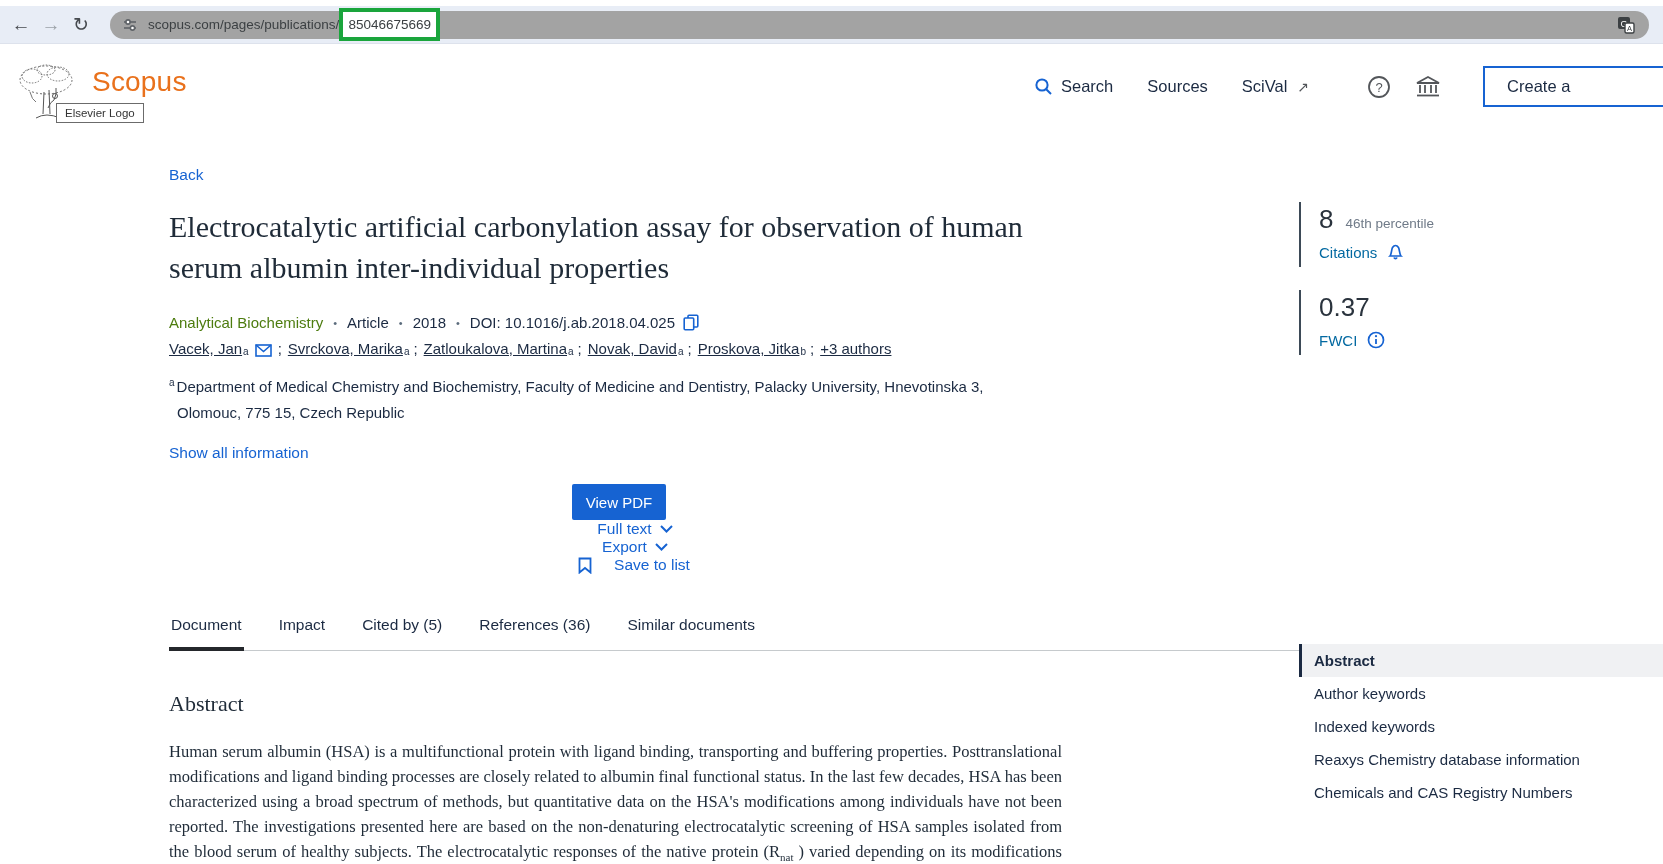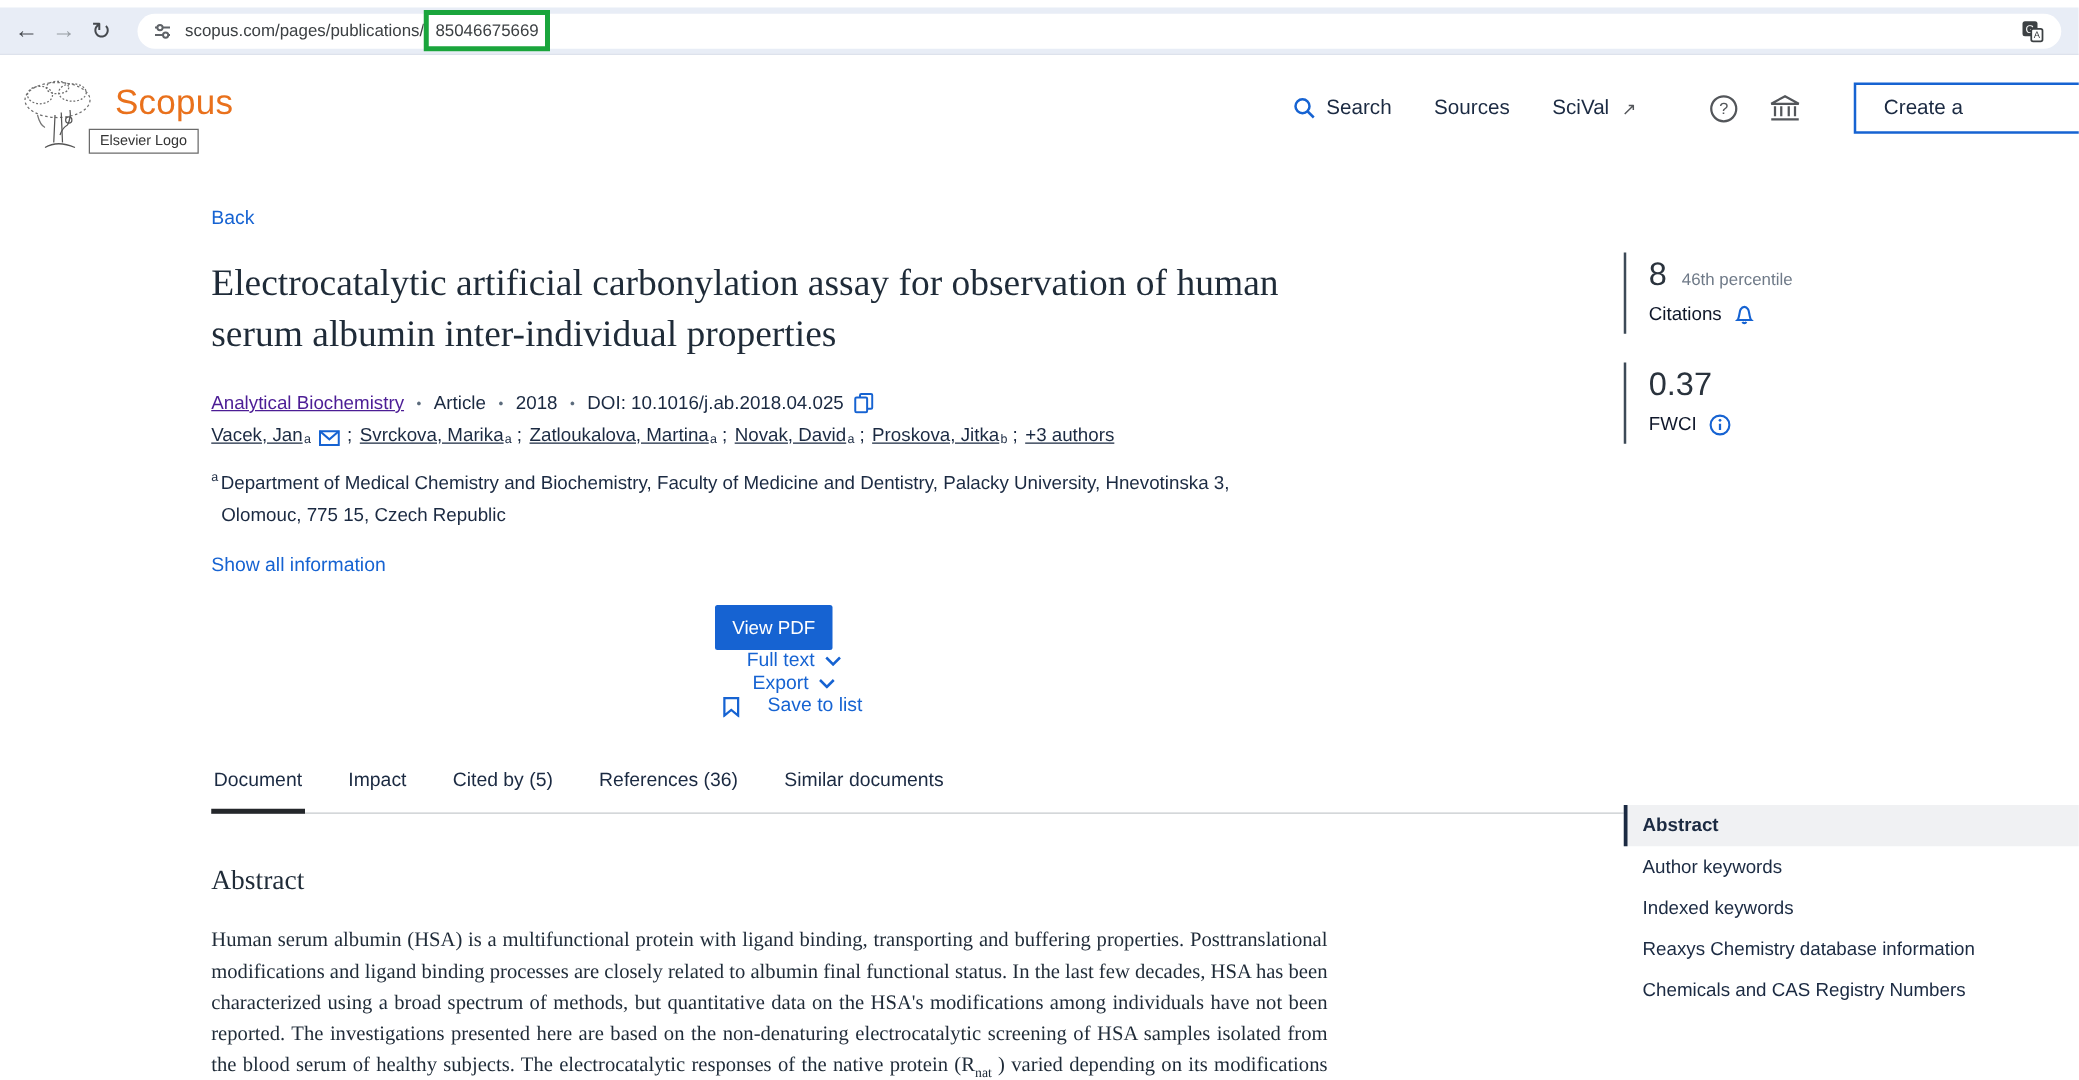--- a/index.html
+++ b/index.html
@@ -7,32 +7,32 @@
     font-family:"Liberation Sans", sans-serif; }
   body { position:relative; }
 
   
   .chrome { position:absolute; left:0; top:6px; width:1663px; height:38px;
     background:#e8edf6; border-bottom:1px solid #dde2ec;
     display:flex; align-items:center; }
   .nav-ic { width:30px; text-align:center; font-size:19px; color:#45494e; cursor:pointer; }
   .nav-ic.disabled { color:#9aa0a6; }
   .chrome .spacer-l { width:6px; }
-  .url-bar { margin-left:14px; height:28px; flex:1 1 auto; background:#ffffff;
+  .url-bar { margin-left:14px; height:28px; flex:1 1 auto; background:#a3a3a3;
     border-radius:14px; display:flex; align-items:center; padding:0 12px; overflow:visible;text-align:center; }
   .url-text { font-size:13.5px; color:#3c4043; white-space:nowrap; }
   .url-highlight { display:inline-block; border:4px solid #1aa53c; padding:5px 5px;
     font-size:13.5px; color:#3c4043; background:#fff; position:relative; z-index:2; }
   .url-right { margin-left:auto; display:flex; align-items:center; }
 
   
   .site-header { position:absolute; left:0; top:44px; width:1405px; height:86px; background:#fff; }
   .logo-wrap { position:absolute; left:16px; top:18px; }
   .brand { position:absolute; left:92px; top:22px; font-size:28px; color:#e9711c; letter-spacing:.2px; }
-  .tooltip { position:absolute; left:71px; top:59px; background:#fff; border:1px solid #6b6b6b;
+  .tooltip { position:absolute; left:56px; top:59px; background:#fff; border:1px solid #6b6b6b;
     font-size:11.5px; color:#333; padding:3px 8px; white-space:nowrap; z-index:5; }
   .top-nav { position:absolute; left:1034px; top:22px; display:flex; align-items:center; }
   .top-nav .navitem { display:flex; align-items:center; gap:8px; font-size:16.5px;
     color:#1b2a42; margin-right:34px; cursor:pointer; white-space:nowrap; }
   .ext-arrow { font-size:14px; color:#53565a; margin-left:2px; }
   .round-ic { margin-right:24px; cursor:pointer; display:flex; align-items:center; }
   .create-btn { margin-left:18px; height:41px; width:210px; border:2px solid #1663d2;
     background:#fff; color:#1b2a42; font-size:16.5px; padding:0 22px; text-align:left;
     white-space:nowrap; cursor:pointer; }
 
@@ -40,21 +40,21 @@
   .page { position:absolute; left:0; top:130px; width:1663px; }
   .main-col { margin-left:169px; width:900px; }
   .back-link { display:inline-block; margin-top:36px; font-size:15.5px; color:#1663d2; cursor:pointer; }
 
   .doc-title { margin-top:22px; font-family:"Liberation Serif", serif; font-weight:400;
     font-size:30px; line-height:41px; color:#1f2b38; width:880px; }
 
   .meta-line { margin-top:26px; font-size:15px; color:#1b2a42; display:flex;
     align-items:center; flex-wrap:nowrap; }
   .meta-line .dot { color:#5b6b7c; font-size:11px; margin:0 10px; }
-  .src-link { color:#4c1d95; text-decoration:underline; cursor:pointer; }
+  .src-link { color:#4d7c0f; cursor:pointer; }
   .copy-ic { margin-left:8px; cursor:pointer; display:inline-flex; }
 
   .authors-line { margin-top:9px; font-size:15px; color:#1b2a42; display:flex;
     align-items:flex-end; flex-wrap:wrap; }
   .author { color:#1b2a42; text-decoration:underline; cursor:pointer; }
   .author-sup { font-size:10px; vertical-align:super; margin-left:1px; }
   .sep { margin:0 6px 0 4px; }
   .mail-ic { margin:1px 2px 0 6px; cursor:pointer; }
 
   .affil { margin-top:13px; font-size:15px; line-height:26px; color:#1b2a42; width:880px; }
@@ -83,21 +83,21 @@
     font-size:16.5px; line-height:25px; color:#1f2b38; width:893px; text-align:justify; }
   .abstract-text sub { font-size:11px; }
 
   
   .metric { position:absolute; left:1299px; border-left:2px solid #3d4a57; padding:2px 0 6px 18px; }
   .metric.m1 { top:72px; }
   .metric.m2 { top:160px; }
   .metric-top { display:flex; align-items:baseline; gap:12px; }
   .metric-num { font-size:26px; color:#2a333d; }
   .metric-pct { font-size:13.5px; color:#6f7a88; }
-  .metric-label { margin-top:8px; font-size:15px; color:#0f172a; display:flex; align-items:flex-start; gap:10px; }
+  .metric-label { margin-top:8px; font-size:15px; color:#0369a1; display:flex; align-items:center; gap:10px; }
 
   
   .side-nav { position:absolute; left:1299px; top:514px; width:400px; }
   .side-item { font-size:15px; color:#1b2a42; padding:8px 0 8px 12px; border-left:3px solid transparent;
     cursor:pointer; white-space:nowrap; }
   .side-item.active { background:#f0f1f3; border-left:3px solid #1b2a42; font-weight:bold; }
 
   svg { display:block; }
 </style>
 </head>

